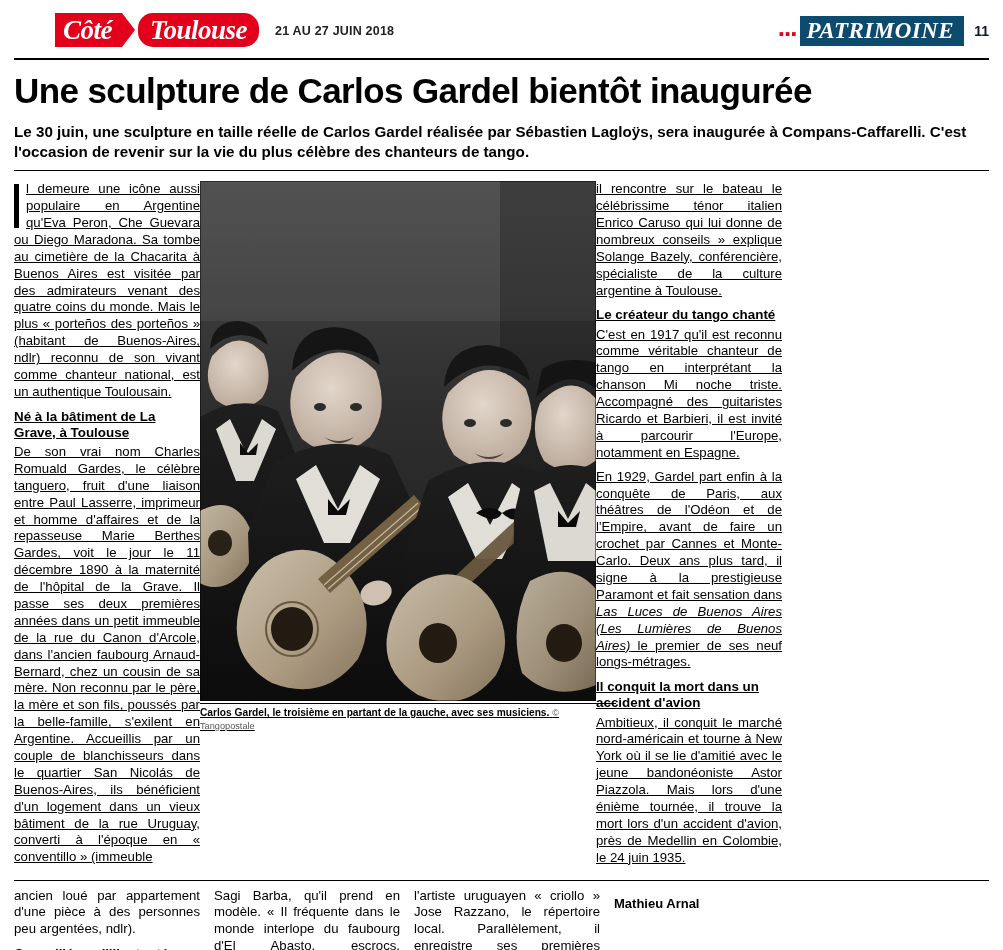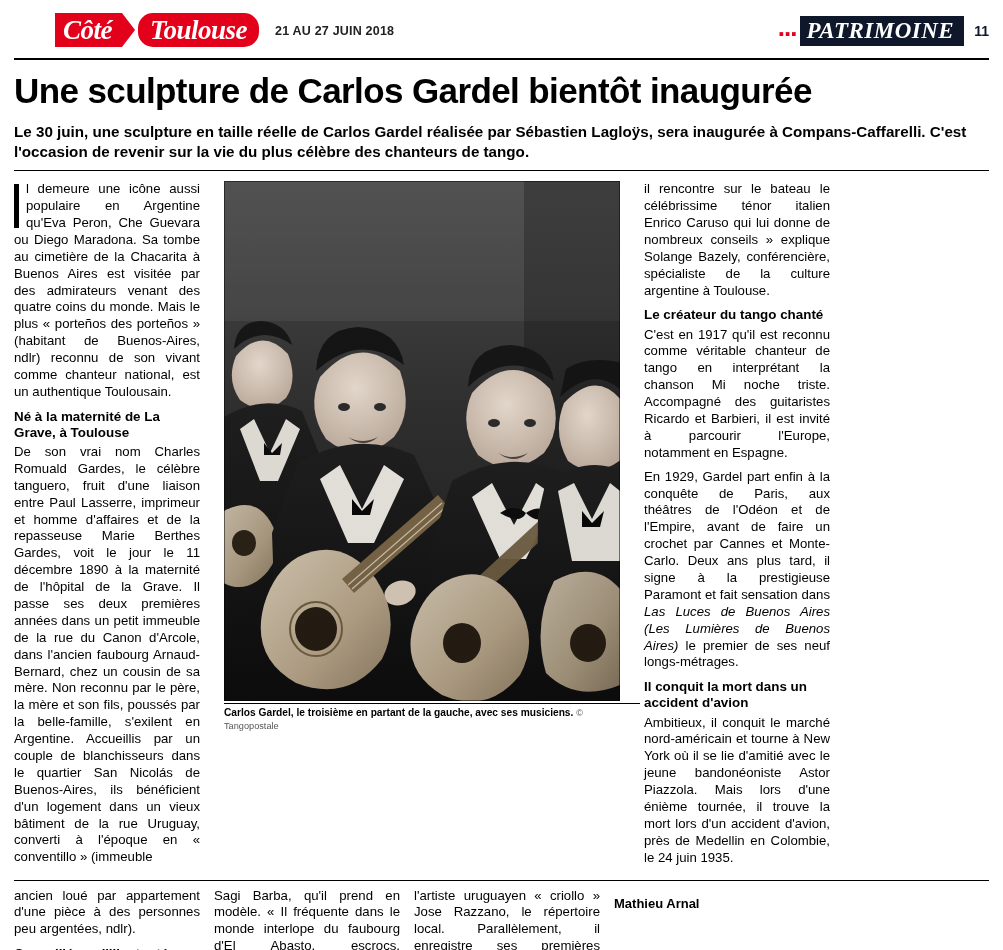--- a/index.html
+++ b/index.html
@@ -81,21 +81,21 @@
   .section-dots {
     color: #e2001a;
     font-size: 26px;
     font-weight: bold;
     line-height: 1;
     margin-right: 4px;
     letter-spacing: -1px;
     transform: translateY(-4px);
   }
   .section-label {
-    background: #0f172a;
+    background: #0c4a6e;
     color: #ffffff;
     font-family: "Liberation Serif", serif;
     font-style: italic;
     font-weight: bold;
     font-size: 23px;
     line-height: 30px;
     padding: 0 10px 0 6px;
     letter-spacing: 0.5px;
   }
   .page-number {
@@ -126,22 +126,23 @@
     margin-bottom: 8px;
   }
   .rule-under-lede {
     border-top: 1px solid #000;
     margin-bottom: 10px;
   }
 
   
   .content {
     display: flex;
-    gap: 24px;
+    gap: 0;
     align-items: flex-start;
+    text-decoration: underline;
   }
   .col {
     width: 186px;
     flex: 0 0 186px;
   }
   .col-wide {
     width: 396px;
     flex: 0 0 396px;
   }
   p.body {
@@ -238,21 +239,21 @@
   <h1 class="headline">Une sculpture de Carlos Gardel bientôt inaugurée</h1>
   <div class="standfirst">Le 30 juin, une sculpture en taille réelle de Carlos Gardel réalisée par Sébastien Lagloÿs, sera inaugurée à Compans-Caffarelli. C'est l'occasion de revenir sur la vie du plus célèbre des chanteurs de tango.</div>
   <div class="rule-under-lede"></div>
 
   <div class="content">
 
     <div class="col">
       <p class="body dropcap-para">
         <span class="dropcap-bar"></span><span>l demeure une icône aussi populaire en Argentine qu'Eva Peron, Che Guevara ou Diego Maradona. Sa tombe au cimetière de la Chacarita à Buenos Aires est visitée par des admirateurs venant des quatre coins du monde. Mais le plus « porteños des porteños » (habitant de Buenos-Aires, ndlr) reconnu de son vivant comme chanteur national, est un authentique Toulousain.</span>
       </p>
-      <div class="subhead">Né à la maternité de La Grave, à Toulouse</div>
+      <div class="subhead">Né à la bâtiment de La Grave, à Toulouse</div>
       <p class="body">De son vrai nom Charles Romuald Gardes, le célèbre tanguero, fruit d'une liaison entre Paul Lasserre, imprimeur et homme d'affaires et de la repasseuse Marie Berthes Gardes, voit le jour le 11 décembre 1890 à la maternité de l'hôpital de la Grave. Il passe ses deux premières années dans un petit immeuble de la rue du Canon d'Arcole, dans l'ancien faubourg Arnaud-Bernard, chez un cousin de sa mère. Non reconnu par le père, la mère et son fils, poussés par la belle-famille, s'exilent en Argentine. Accueillis par un couple de blanchisseurs dans le quartier San Nicolás de Buenos-Aires, ils bénéficient d'un logement dans un vieux bâtiment de la rue Uruguay, converti à l'époque en « conventillo » (immeuble</p>
     </div>
 
     <div class="col-wide">
       <div class="photo-wrap">
         <div class="photo">
           <svg width="396" height="520" viewBox="0 0 396 520">
             <defs>
               <linearGradient id="bgGrad" x1="0" y1="0" x2="0" y2="1">
                 <stop offset="0%" stop-color="#4a4a4a"></stop>

